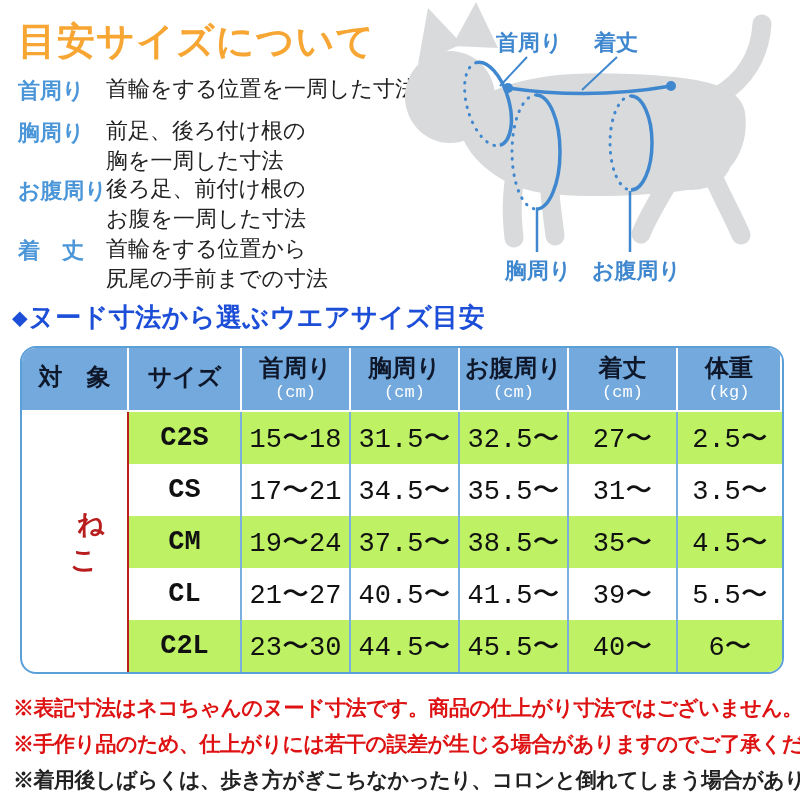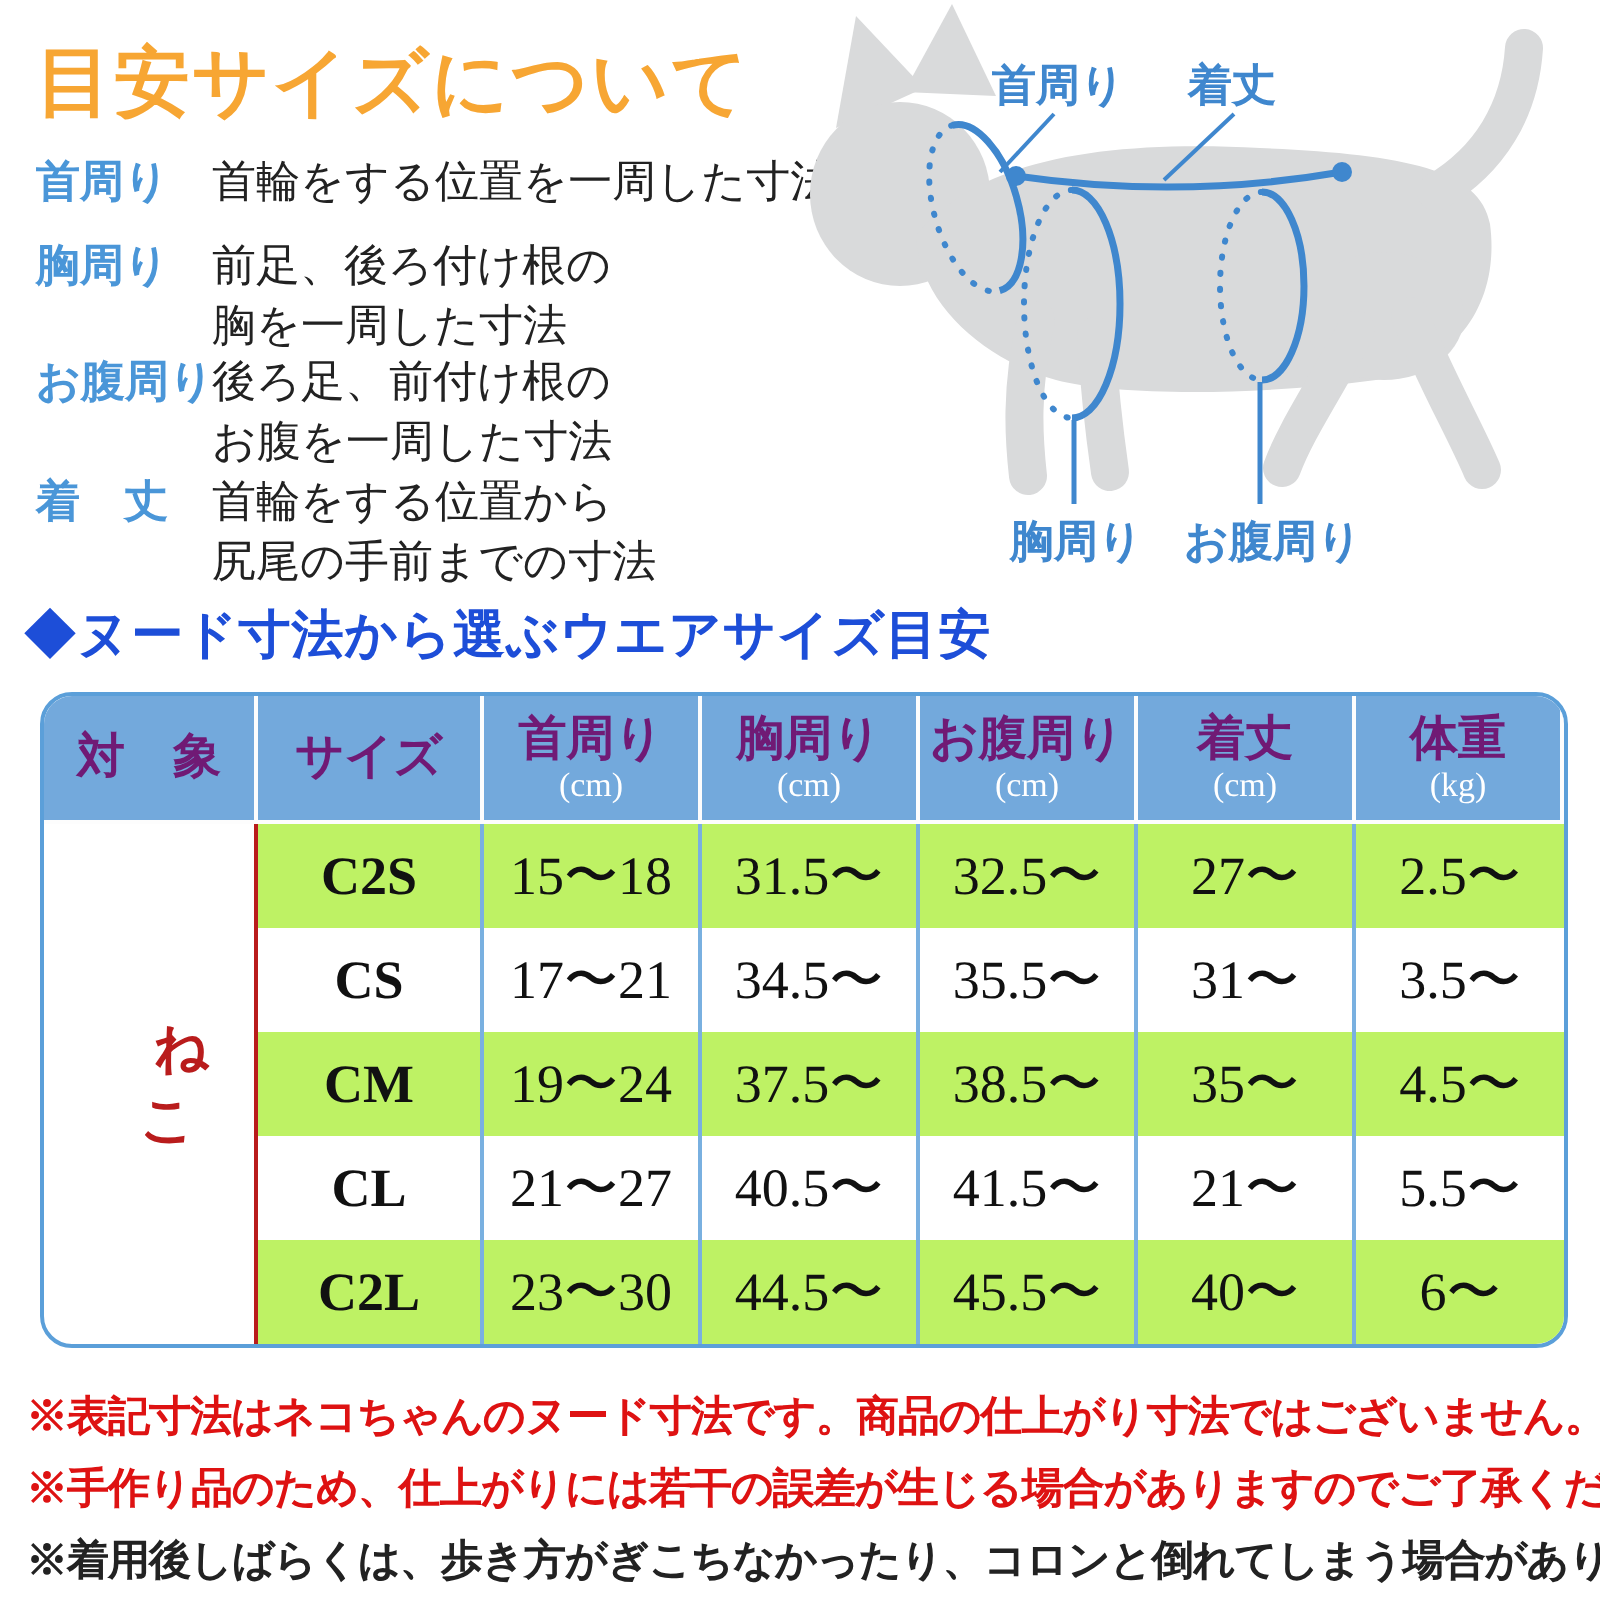--- a/index.html
+++ b/index.html
@@ -1,18 +1,18 @@
 <!DOCTYPE html>
 <html><head>
 <meta charset="utf-8">
 <style>
   html,body{margin:0;padding:0;background:#fff;}
   .page{
     position:relative;width:800px;height:800px;overflow:hidden;background:#fff;
-    font-family:Liberation Serif, serif;
+    font-family:Liberation Mono, monospace;
   }
   .title{
     position:absolute;left:18px;top:16px;margin:0;
     font-size:38px;font-weight:bold;color:#F7A633;letter-spacing:1px;
   }
   
   .def{position:absolute;left:18px;}
   .term{
     position:absolute;left:0;top:0;width:88px;
     font-size:22px;font-weight:bold;color:#4A96D8;white-space:nowrap;
@@ -38,21 +38,21 @@
     grid-template-rows:64px repeat(5,52px);
     border:2px solid #5B9FD9;border-radius:16px;overflow:hidden;
     background:#fff;
   }
   .th{
     background:#73A9DC;display:flex;flex-direction:column;align-items:center;justify-content:center;
     border-right:2px solid #fdfdfd;border-bottom:2px solid #fdfdfd;
     grid-row:1;
   }
   .th:last-of-type{border-right:none;}
-  .th-main{font-size:24px;font-weight:bold;color:#701a75;line-height:26px;white-space:nowrap;}
+  .th-main{font-size:24px;font-weight:bold;color:#0f172a;line-height:26px;white-space:nowrap;}
   .th-unit{font-size:17px;color:#fff;line-height:19px;}
   .cell{
     display:flex;align-items:center;justify-content:center;
     border-right:2px solid #79B0E0;
     font-size:27px;color:#111;background:#fff;white-space:nowrap;
   }
   .cell.lastcol{border-right:none;}
   .cell.alt{background:#bef264;}
   .cell.size{font-weight:bold;}
   .target-cell{
@@ -202,21 +202,21 @@
     <div class="cell alt" style="grid-column:3;grid-row:4">19〜24</div>
     <div class="cell alt" style="grid-column:4;grid-row:4">37.5〜</div>
     <div class="cell alt" style="grid-column:5;grid-row:4">38.5〜</div>
     <div class="cell alt" style="grid-column:6;grid-row:4">35〜</div>
     <div class="cell alt lastcol" style="grid-column:7;grid-row:4">4.5〜</div>
 
     <div class="cell size" style="grid-column:2;grid-row:5">CL</div>
     <div class="cell" style="grid-column:3;grid-row:5">21〜27</div>
     <div class="cell" style="grid-column:4;grid-row:5">40.5〜</div>
     <div class="cell" style="grid-column:5;grid-row:5">41.5〜</div>
-    <div class="cell" style="grid-column:6;grid-row:5">21〜</div>
+    <div class="cell" style="grid-column:6;grid-row:5">39〜</div>
     <div class="cell lastcol" style="grid-column:7;grid-row:5">5.5〜</div>
 
     <div class="cell size alt" style="grid-column:2;grid-row:6">C2L</div>
     <div class="cell alt" style="grid-column:3;grid-row:6">23〜30</div>
     <div class="cell alt" style="grid-column:4;grid-row:6">44.5〜</div>
     <div class="cell alt" style="grid-column:5;grid-row:6">45.5〜</div>
     <div class="cell alt" style="grid-column:6;grid-row:6">40〜</div>
     <div class="cell alt lastcol" style="grid-column:7;grid-row:6">6〜</div>
   </div>
 

